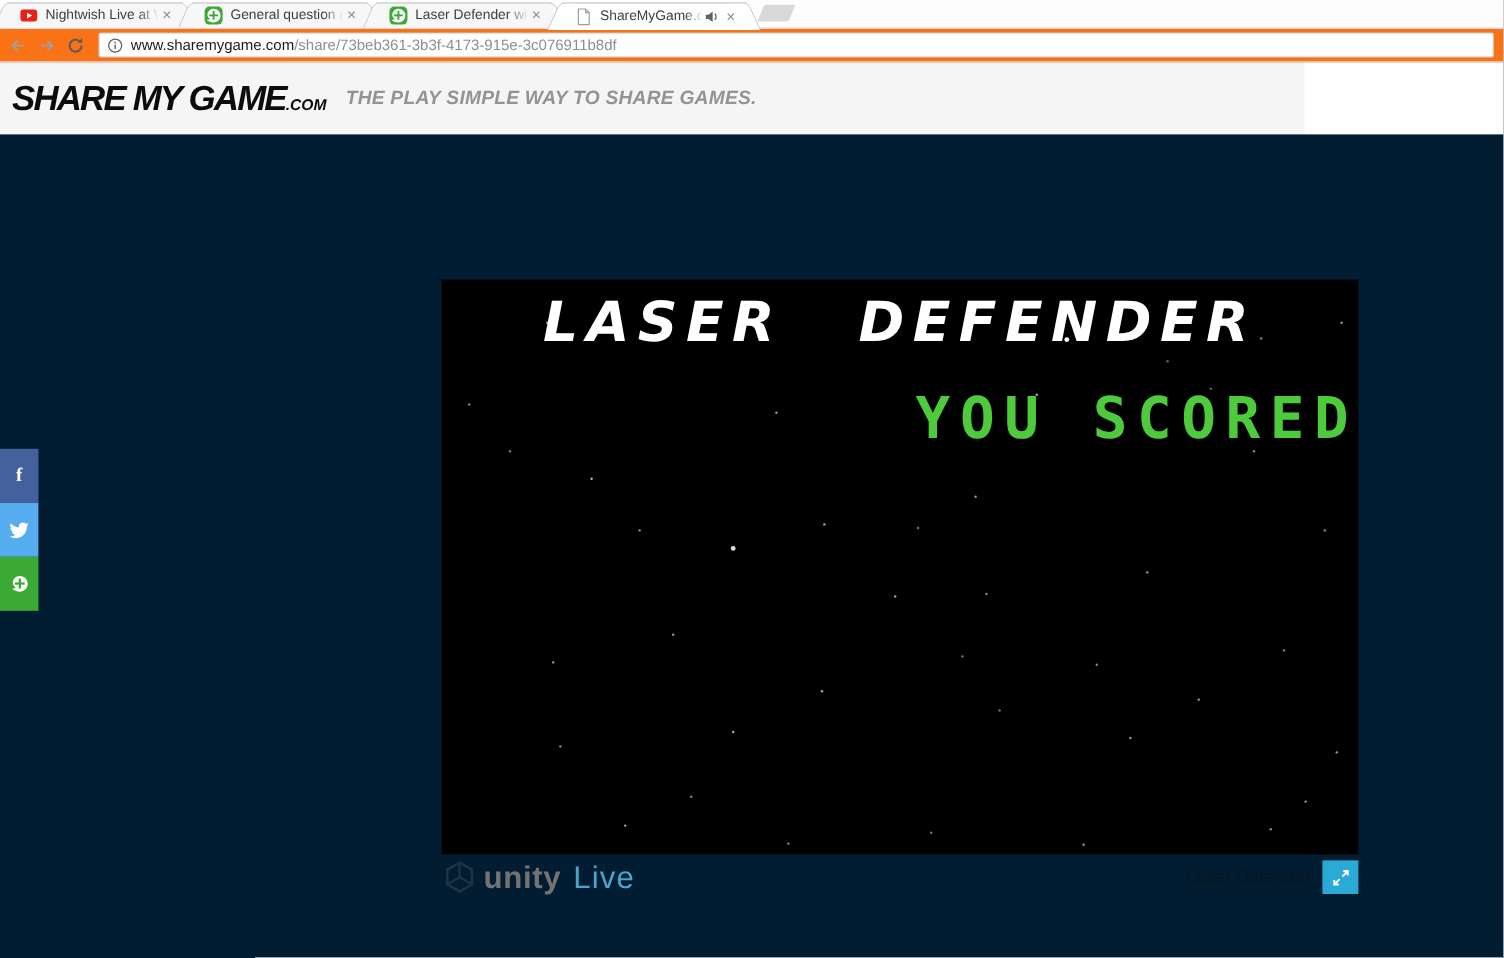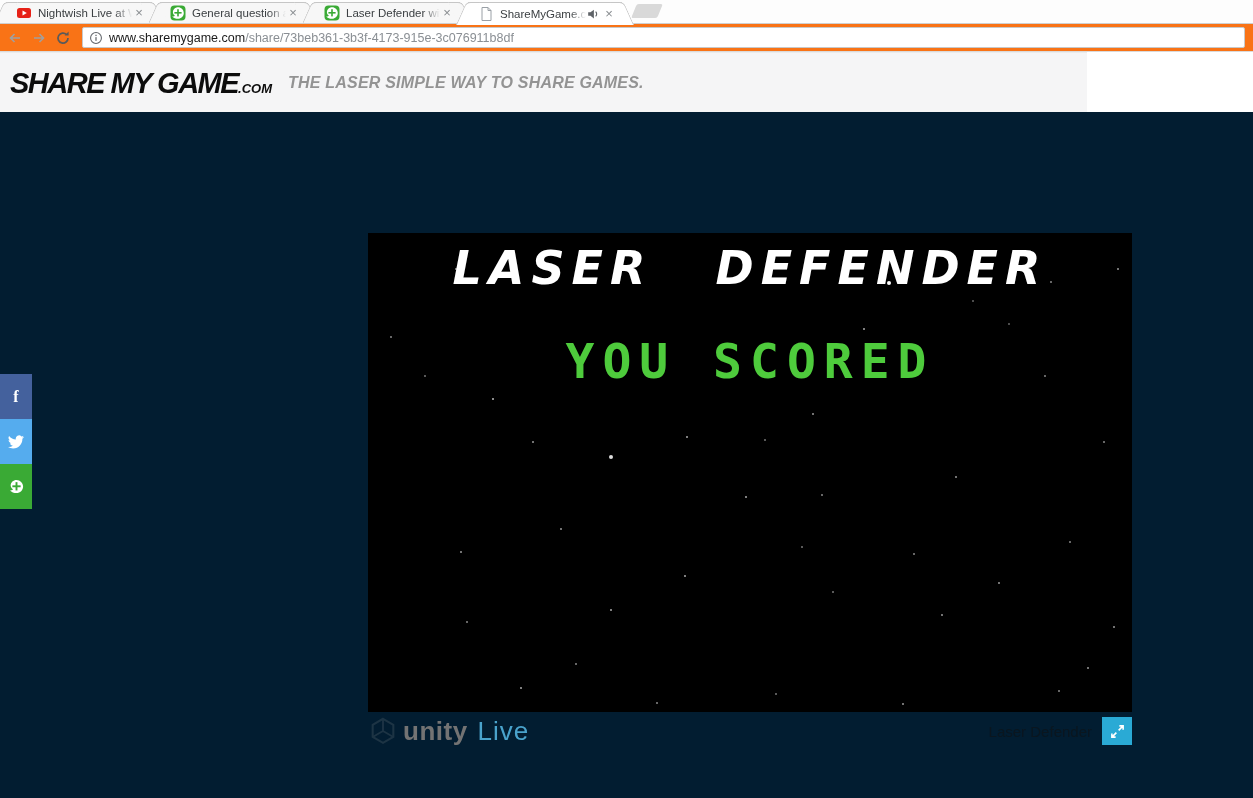--- a/index.html
+++ b/index.html
@@ -53,22 +53,22 @@
     box-shadow:87px 35px #999,269px 25px #777,520px 49px 0 1px #fff,682px 48px #888,749px 35px #999,
     604px 67px #666,495px 95px #aaa,22px 103px #888,278px 110px #999,676px 142px #888,56px 142px #777,
     124px 165px #bbb,444px 180px #999,318px 203px #aaa,735px 208px #888,396px 206px #777,164px 208px #999,
     242px 223px 0 1px #ddd,587px 243px #999,377px 263px #aaa,453px 261px #888,192px 295px #999,701px 308px #888,
     433px 313px #777,92px 318px #999,316px 342px #aaa,545px 320px #888,630px 349px #999,464px 358px #777,
     573px 381px #999,242px 376px #aaa,98px 388px #888,745px 393px #999,207px 430px #888,719px 434px #999,
     152px 454px #aaa,288px 469px #888,534px 470px #999,407px 460px #777,690px 457px #888,360px 18px #555,640px 90px #666;}
   .gc-text{position:absolute;left:0;width:100%;text-align:center;white-space:nowrap;}
   .game-title{top:8px;font-family:"DejaVu Sans",sans-serif;font-style:italic;font-weight:bold;font-size:46px;
     letter-spacing:7px;word-spacing:40px;color:#fff;}
-  .score-label{top:100px;font-family:"DejaVu Sans Mono",monospace;font-weight:bold;font-size:48px;
-    letter-spacing:8px;color:var(--score-green,#4ecb3c);}
+  .score-label{top:88px;font-family:"DejaVu Sans Mono",monospace;font-weight:bold;font-size:48px;
+    letter-spacing:8px;color:var(--score-green,#4ecb3c);text-align:right;}
   .score-value{top:156px;font-family:"DejaVu Sans Mono",monospace;font-weight:bold;font-size:48px;
     letter-spacing:8px;color:#f0f0f0;}
   .play-again{top:378px;font-family:"DejaVu Sans",sans-serif;font-style:italic;font-weight:bold;font-size:38px;
     letter-spacing:5px;word-spacing:26px;color:#fff;cursor:pointer;}
 
   
   .game-footer{position:absolute;left:368px;top:601px;width:764px;height:36px;display:flex;align-items:center;}
   .unity-brand{display:flex;align-items:center;cursor:pointer;}
   .unity-cube{width:30px;height:30px;margin-right:5px;}
   .unity-word{font-size:26px;font-weight:bold;color:#737373;letter-spacing:0.5px;}
@@ -175,21 +175,21 @@
             <rect x="7.3" y="7" width="1.4" height="4.2" fill="#5f6368"></rect>
             <rect x="7.3" y="4.3" width="1.4" height="1.5" fill="#5f6368"></rect>
           </svg>
       </span>
       <span class="url-text"><span class="url-host">www.sharemygame.com</span><span class="url-path">/share/73beb361-3b3f-4173-915e-3c076911b8df</span></span>
     </div>
   </div>
 
   <div class="site-header">
     <div class="logo"><span>SHARE MY GAME</span><span class="logo-suffix">.COM</span></div>
-    <div class="tagline">THE LASER SIMPLE WAY TO SHARE GAMES.</div>
+    <div class="tagline">THE PLAY SIMPLE WAY TO SHARE GAMES.</div>
   </div>
 
   <div class="page">
 
     <div class="share-rail">
       <div class="share-btn share-facebook">
         <span class="fb-f">f</span>
       </div>
       <div class="share-btn share-twitter">
         <span>

